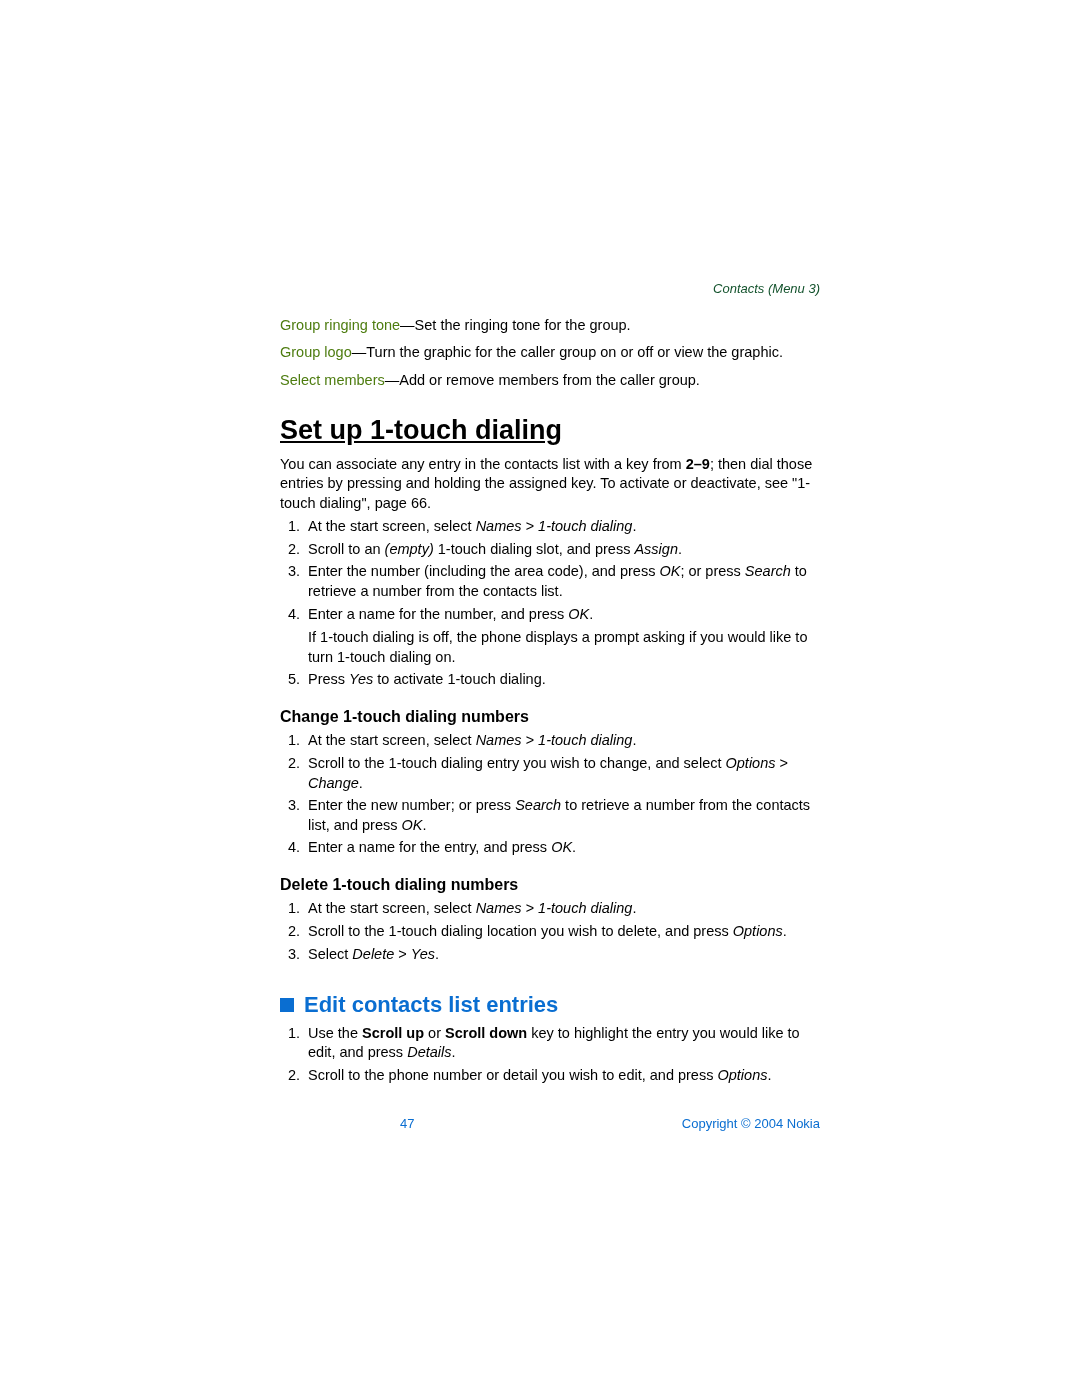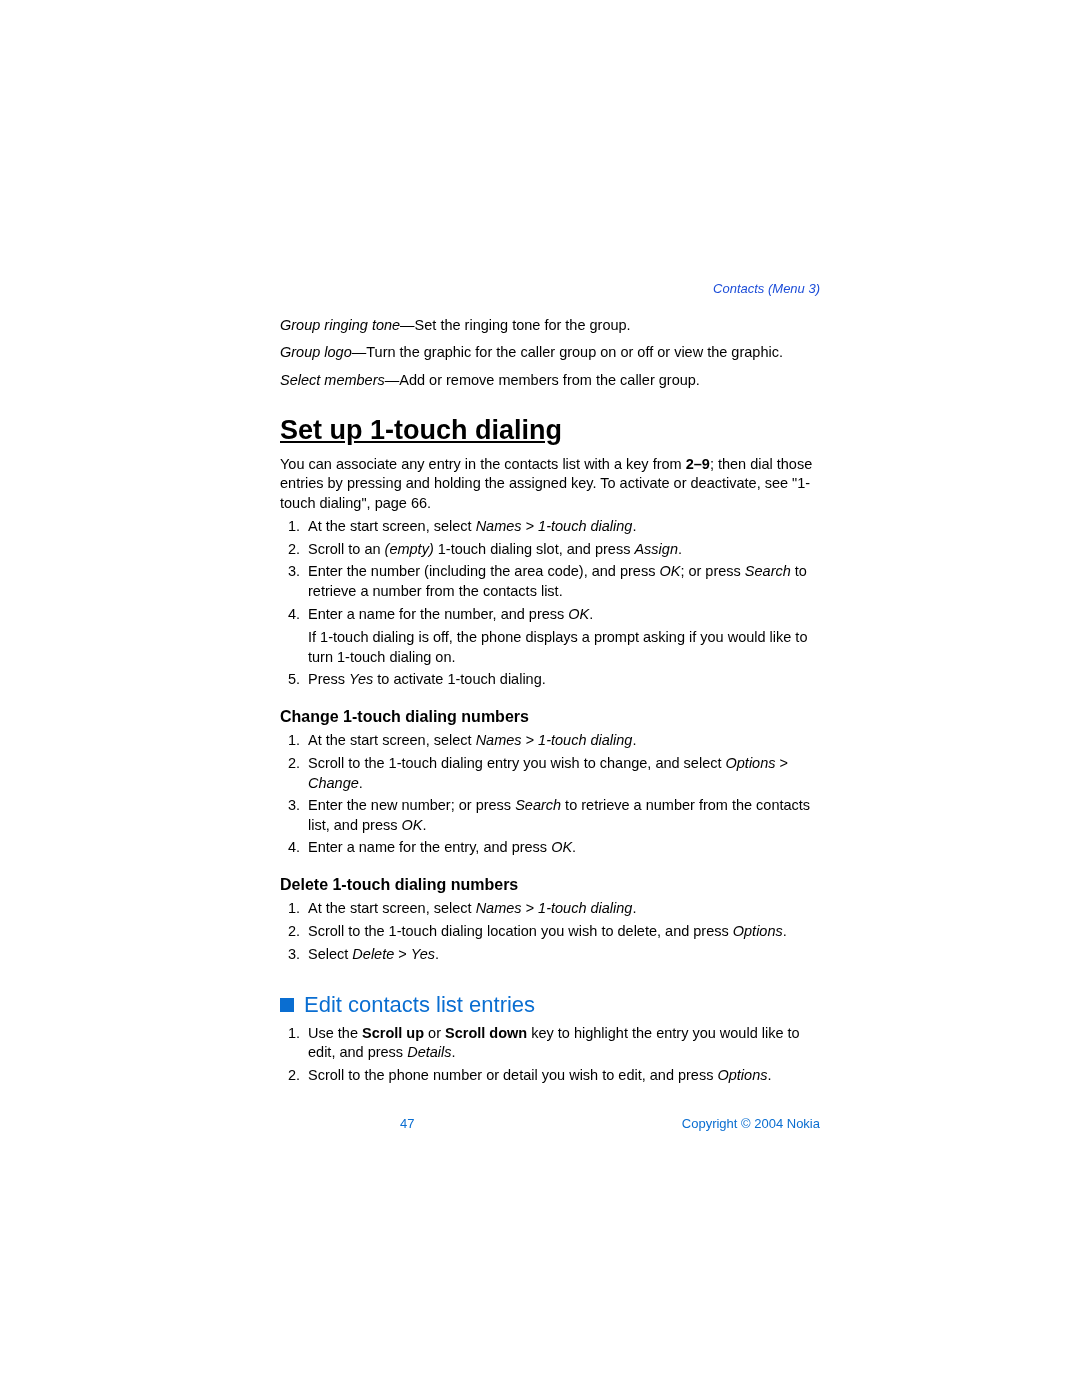--- a/index.html
+++ b/index.html
@@ -12,43 +12,43 @@
   }
   .page {
     padding: 280px 260px 120px 280px;
     width: 540px;
     font-size: 14.5px;
     line-height: 1.35;
   }
   .breadcrumb {
     text-align: right;
     font-style: italic;
-    color: #1d4ed8;
+    color: #14532d;
     font-size: 13px;
     margin-bottom: 18px;
   }
   .defitem {
     margin-bottom: 8px;
   }
-  .term { color: #000000; font-style: italic; }
+  .term { color: #4d7c0f; }
   .sec-h2 {
     font-size: 27px;
     font-weight: bold;
     text-decoration: underline;
     margin: 22px 0 6px 0;
   }
   .sec-h3 {
     font-size: 16px;
     font-weight: bold;
     margin: 16px 0 4px 0;
   }
   .sec-h1 {
     color: #0a6ed1;
     font-size: 22px;
-    font-weight: 400;
+    font-weight: 700;
     margin: 26px 0 4px 0;
   }
   .sec-h1 .sq {
     display: inline-block;
     width: 14px; height: 14px;
     background: #0a6ed1;
     margin-right: 10px;
     vertical-align: baseline;
   }
   .para { margin: 4px 0 4px 0; }

